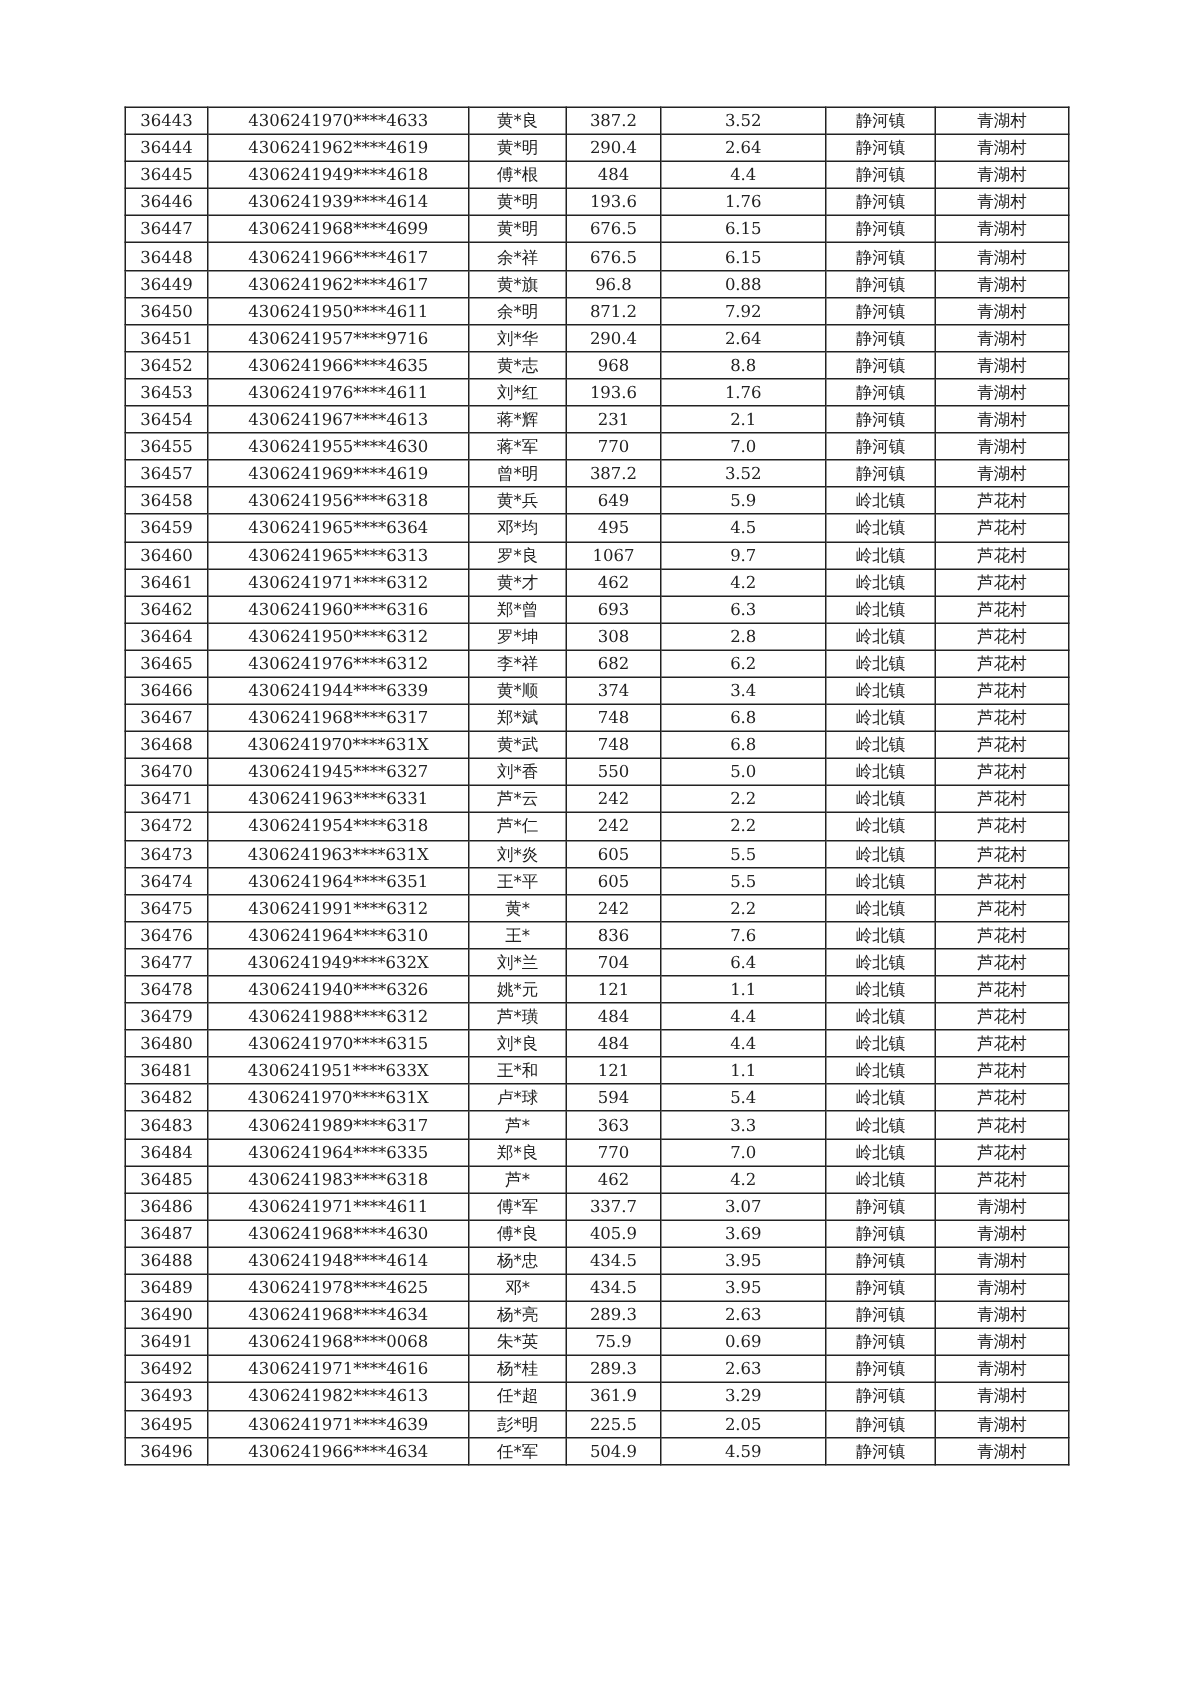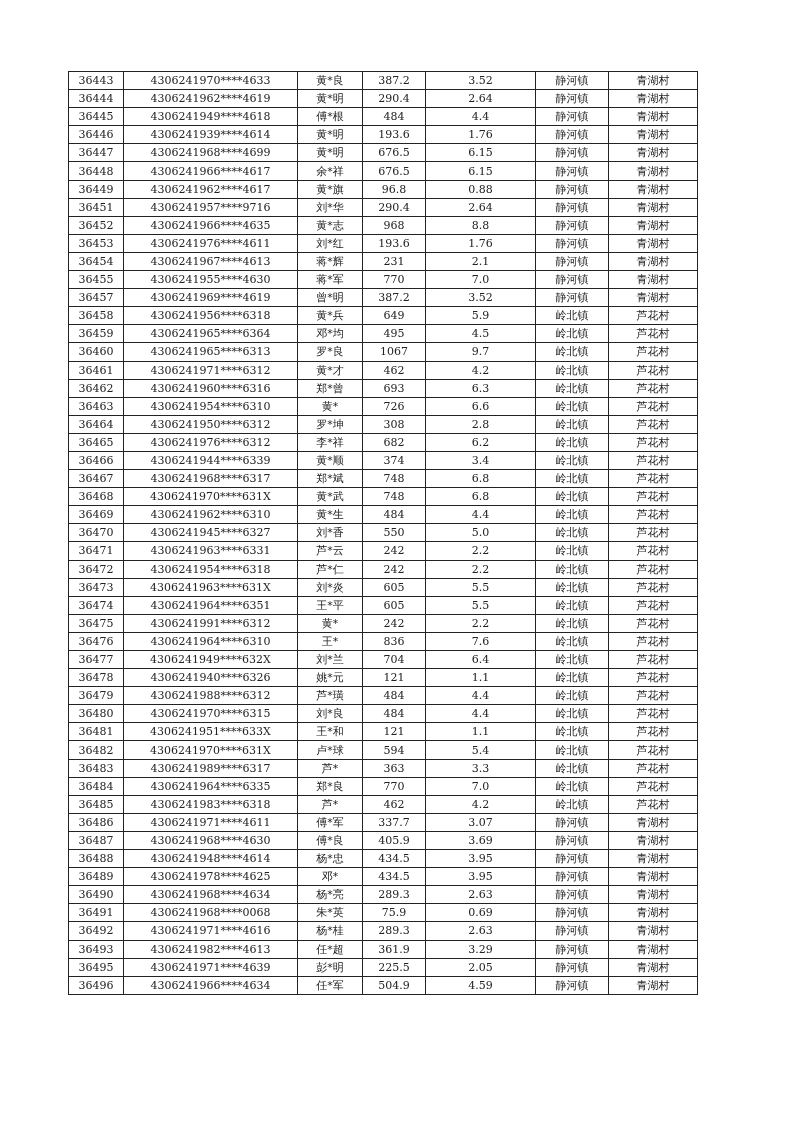--- a/index.html
+++ b/index.html
@@ -1,18 +1,18 @@
 <!DOCTYPE html>
 <html><head>
 <meta charset="utf-8">
 <style>
   html, body { margin: 0; padding: 0; background: #ffffff; }
   body { width: 794px; height: 1122px; position: relative; overflow: hidden;
          font-family: "DejaVu Serif", "Liberation Serif", serif; color: #222; }
-  table.roster { position: absolute; left: 68px; top: 71px; border-collapse: collapse;
+  table.roster { position: absolute; left: 83px; top: 71px; border-collapse: collapse;
                  table-layout: fixed; width: 629px; border: 1.5px solid #111; }
   table.roster td { border: 1px solid #222; height: 17.1px; padding: 0; text-align: center;
                     font-size: 11px; line-height: 17px; white-space: nowrap; overflow: hidden; }
   col.c-no { width: 55px; }
   col.c-id { width: 174px; }
   col.c-name { width: 65px; }
   col.c-area { width: 63px; }
   col.c-amt { width: 110px; }
   col.c-town { width: 73px; }
   col.c-village { width: 89px; }
@@ -89,20 +89,29 @@
       <tr>
         <td>36449</td>
         <td>4306241962****4617</td>
         <td class="cn">黄*旗</td>
         <td>96.8</td>
         <td>0.88</td>
         <td class="cn">静河镇</td>
         <td class="cn">青湖村</td>
       </tr>
       <tr>
+        <td>36450</td>
+        <td>4306241950****4611</td>
+        <td class="cn">余*明</td>
+        <td>871.2</td>
+        <td>7.92</td>
+        <td class="cn">静河镇</td>
+        <td class="cn">青湖村</td>
+      </tr>
+      <tr>
         <td>36451</td>
         <td>4306241957****9716</td>
         <td class="cn">刘*华</td>
         <td>290.4</td>
         <td>2.64</td>
         <td class="cn">静河镇</td>
         <td class="cn">青湖村</td>
       </tr>
       <tr>
         <td>36452</td>
@@ -188,29 +197,20 @@
       <tr>
         <td>36462</td>
         <td>4306241960****6316</td>
         <td class="cn">郑*曾</td>
         <td>693</td>
         <td>6.3</td>
         <td class="cn">岭北镇</td>
         <td class="cn">芦花村</td>
       </tr>
       <tr>
-        <td>36463</td>
-        <td>4306241954****6310</td>
-        <td class="cn">黄*</td>
-        <td>726</td>
-        <td>6.6</td>
-        <td class="cn">岭北镇</td>
-        <td class="cn">芦花村</td>
-      </tr>
-      <tr>
         <td>36464</td>
         <td>4306241950****6312</td>
         <td class="cn">罗*坤</td>
         <td>308</td>
         <td>2.8</td>
         <td class="cn">岭北镇</td>
         <td class="cn">芦花村</td>
       </tr>
       <tr>
         <td>36465</td>
@@ -242,29 +242,20 @@
       <tr>
         <td>36468</td>
         <td>4306241970****631X</td>
         <td class="cn">黄*武</td>
         <td>748</td>
         <td>6.8</td>
         <td class="cn">岭北镇</td>
         <td class="cn">芦花村</td>
       </tr>
       <tr>
-        <td>36469</td>
-        <td>4306241962****6310</td>
-        <td class="cn">黄*生</td>
-        <td>484</td>
-        <td>4.4</td>
-        <td class="cn">岭北镇</td>
-        <td class="cn">芦花村</td>
-      </tr>
-      <tr>
         <td>36470</td>
         <td>4306241945****6327</td>
         <td class="cn">刘*香</td>
         <td>550</td>
         <td>5.0</td>
         <td class="cn">岭北镇</td>
         <td class="cn">芦花村</td>
       </tr>
       <tr>
         <td>36471</td>

